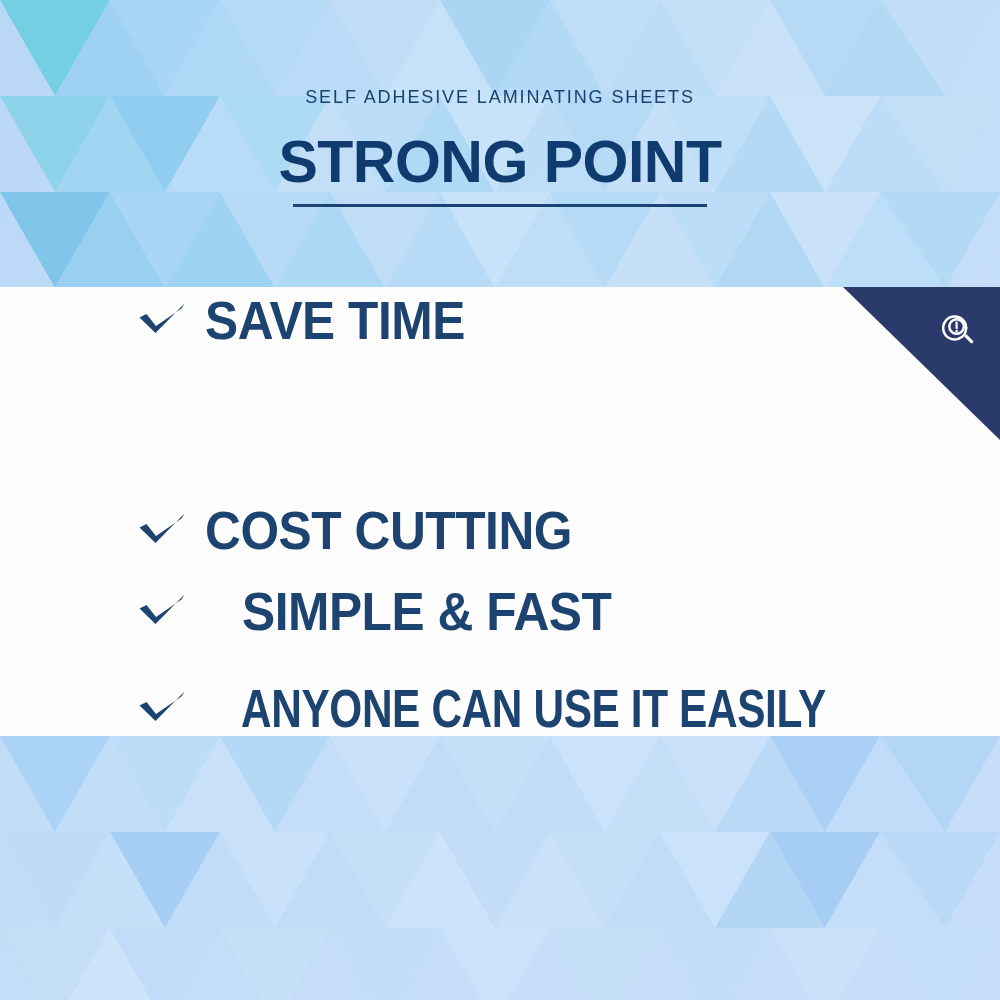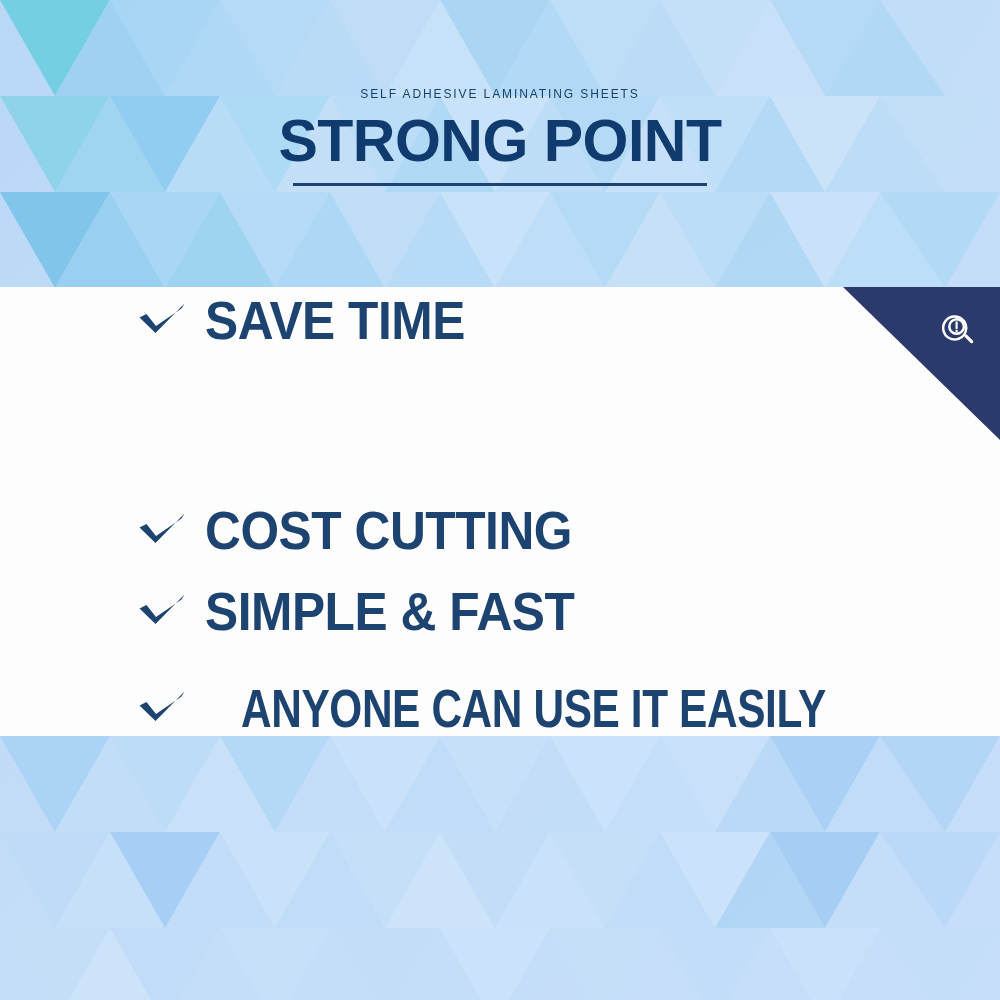--- a/index.html
+++ b/index.html
@@ -31,29 +31,29 @@
   
   .header-block {
     position: absolute;
     top: 88px;
     left: 0;
     width: 1000px;
     text-align: center;
     z-index: 3;
   }
   .eyebrow {
-    font-size: 12px;
+    font-size: 18px;
     letter-spacing: 1.9px;
     font-weight: 400;
     color: #17406e;
     line-height: 1;
     white-space: nowrap;
   }
   .headline {
-    margin-top: 12px;
+    margin-top: 27px;
     font-size: 59px;
     font-weight: 700;
     letter-spacing: -0.5px;
     color: #103b6f;
     line-height: 1;
     white-space: nowrap;
   }
   .headline-rule {
     margin: 12px auto 0 auto;
     width: 414px;
@@ -107,21 +107,21 @@
     position: absolute;
     left: 138px;
     display: flex;
     align-items: center;
     height: 62px;
     white-space: nowrap;
   }
   .benefit-row[data-row="0"] { top: 2px; }
   .benefit-row[data-row="1"] { top: 99px; }
   .benefit-row[data-row="2"] { top: 212px; }
-  .benefit-row[data-row="3"] { top: 293px; }
+  .benefit-row[data-row="3"] { top: 293px; gap: 37px; }
   .benefit-row[data-row="4"] { top: 390px; gap: 36px; }
 
   .check-icon {
     width: 48px;
     height: 40px;
     flex: 0 0 48px;
     margin-right: 19px;
     display: block;
   }
   .benefit-label {

